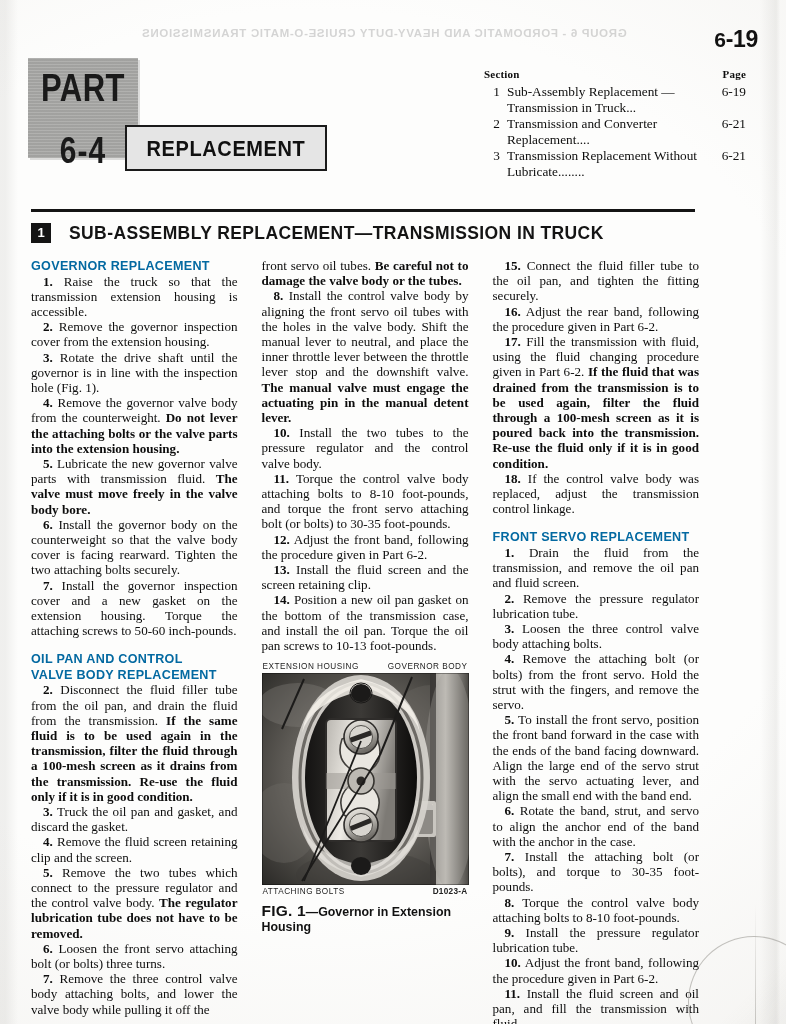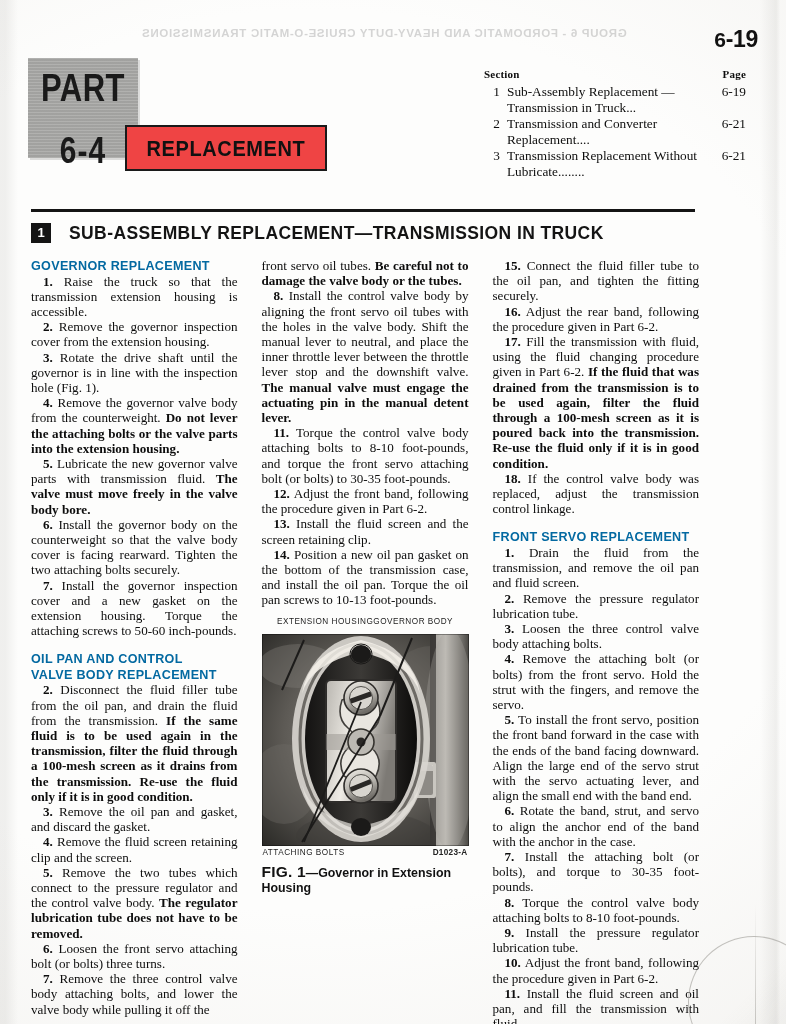--- a/index.html
+++ b/index.html
@@ -122,21 +122,21 @@
     font-weight: bold;
     font-size: 30px;
     letter-spacing: 1px;
     color: #1a1a1a;
     transform: scaleY(1.22);
   }
   .repl-box {
     position: absolute;
     left: 125px; top: 125px;
     width: 198px; height: 42px;
-    background: #ef4444;
+    background: #e5e5e5;
     border: 2px solid #1a1a1a;
     display: flex;
     align-items: center;
     justify-content: center;
   }
   .repl-box span {
     font-family: "Liberation Sans", sans-serif;
     font-weight: bold;
     font-size: 20px;
     letter-spacing: 0.6px;
@@ -246,26 +246,26 @@
   p.step b { font-weight: bold; }
   p.step .n { font-weight: bold; }
 
   
   .figure {
     margin-top: 9px;
     width: 207px;
   }
   .fig-toplabels {
     display: flex;
-    justify-content: center;
+    justify-content: space-between;
     font-family: "Liberation Sans", sans-serif;
     font-size: 8.2px;
     letter-spacing: 0.5px;
     color: #222;
-    margin-bottom: 8px;
+    margin-bottom: 2px;
     padding: 0 1px;
   }
   .fig-photo {
     position: relative;
     width: 207px;
     height: 212px;
     overflow: hidden;
     background: #2d2c2a;
   }
   .fig-botlabels {
@@ -345,30 +345,31 @@
       <p class="step"><span class="n">2.</span> <span>Remove the governor inspection cover from the extension housing.</span></p>
       <p class="step"><span class="n">3.</span> <span>Rotate the drive shaft until the governor is in line with the inspection hole (Fig. 1).</span></p>
       <p class="step"><span class="n">4.</span> <span>Remove the governor valve body from the counterweight. </span><b>Do not lever the attaching bolts or the valve parts into the extension housing.</b></p>
       <p class="step"><span class="n">5.</span> <span>Lubricate the new governor valve parts with transmission fluid. </span><b>The valve must move freely in the valve body bore.</b></p>
       <p class="step"><span class="n">6.</span> <span>Install the governor body on the counterweight so that the valve body cover is facing rearward. Tighten the two attaching bolts securely.</span></p>
       <p class="step"><span class="n">7.</span> <span>Install the governor inspection cover and a new gasket on the extension housing. Torque the attaching screws to 50-60 inch-pounds.</span></p>
 
       <div class="sub-head spaced">OIL PAN AND CONTROL</div>
       <div class="sub-head">VALVE BODY REPLACEMENT</div>
       <p class="step"><span class="n">2.</span> <span>Disconnect the fluid filler tube from the oil pan, and drain the fluid from the transmission. </span><b>If the same fluid is to be used again in the transmission, filter the fluid through a 100-mesh screen as it drains from the transmission. Re-use the fluid only if it is in good condition.</b></p>
-      <p class="step"><span class="n">3.</span> <span>Remove the oil pan and gasket, and discard the gasket.</span></p>
+      <p class="step"><span class="n">3.</span> <span>Truck the oil pan and gasket, and discard the gasket.</span></p>
       <p class="step"><span class="n">4.</span> <span>Remove the fluid screen retaining clip and the screen.</span></p>
       <p class="step"><span class="n">5.</span> <span>Remove the two tubes which connect to the pressure regulator and the control valve body. </span><b>The regulator lubrication tube does not have to be removed.</b></p>
       <p class="step"><span class="n">6.</span> <span>Loosen the front servo attaching bolt (or bolts) three turns.</span></p>
       <p class="step"><span class="n">7.</span> <span>Remove the three control valve body attaching bolts, and lower the valve body while pulling it off the</span></p>
     </div>
 
     <div class="col">
       <p class="step" style="text-indent:0"><span>front servo oil tubes. </span><b>Be careful not to damage the valve body or the tubes.</b></p>
       <p class="step"><span class="n">8.</span> <span>Install the control valve body by aligning the front servo oil tubes with the holes in the valve body. Shift the manual lever to neutral, and place the inner throttle lever between the throttle lever stop and the downshift valve. </span><b>The manual valve must engage the actuating pin in the manual detent lever.</b></p>
+      <p class="step"><span class="n">10.</span> <span>Install the two tubes to the pressure regulator and the control valve body.</span></p>
       <p class="step"><span class="n">11.</span> <span>Torque the control valve body attaching bolts to 8-10 foot-pounds, and torque the front servo attaching bolt (or bolts) to 30-35 foot-pounds.</span></p>
       <p class="step"><span class="n">12.</span> <span>Adjust the front band, following the procedure given in Part 6-2.</span></p>
       <p class="step"><span class="n">13.</span> <span>Install the fluid screen and the screen retaining clip.</span></p>
       <p class="step"><span class="n">14.</span> <span>Position a new oil pan gasket on the bottom of the transmission case, and install the oil pan. Torque the oil pan screws to 10-13 foot-pounds.</span></p>
 
       <div class="figure">
         <div class="fig-toplabels">
           <span>EXTENSION HOUSING</span>
           <span>GOVERNOR BODY</span>
         </div>

